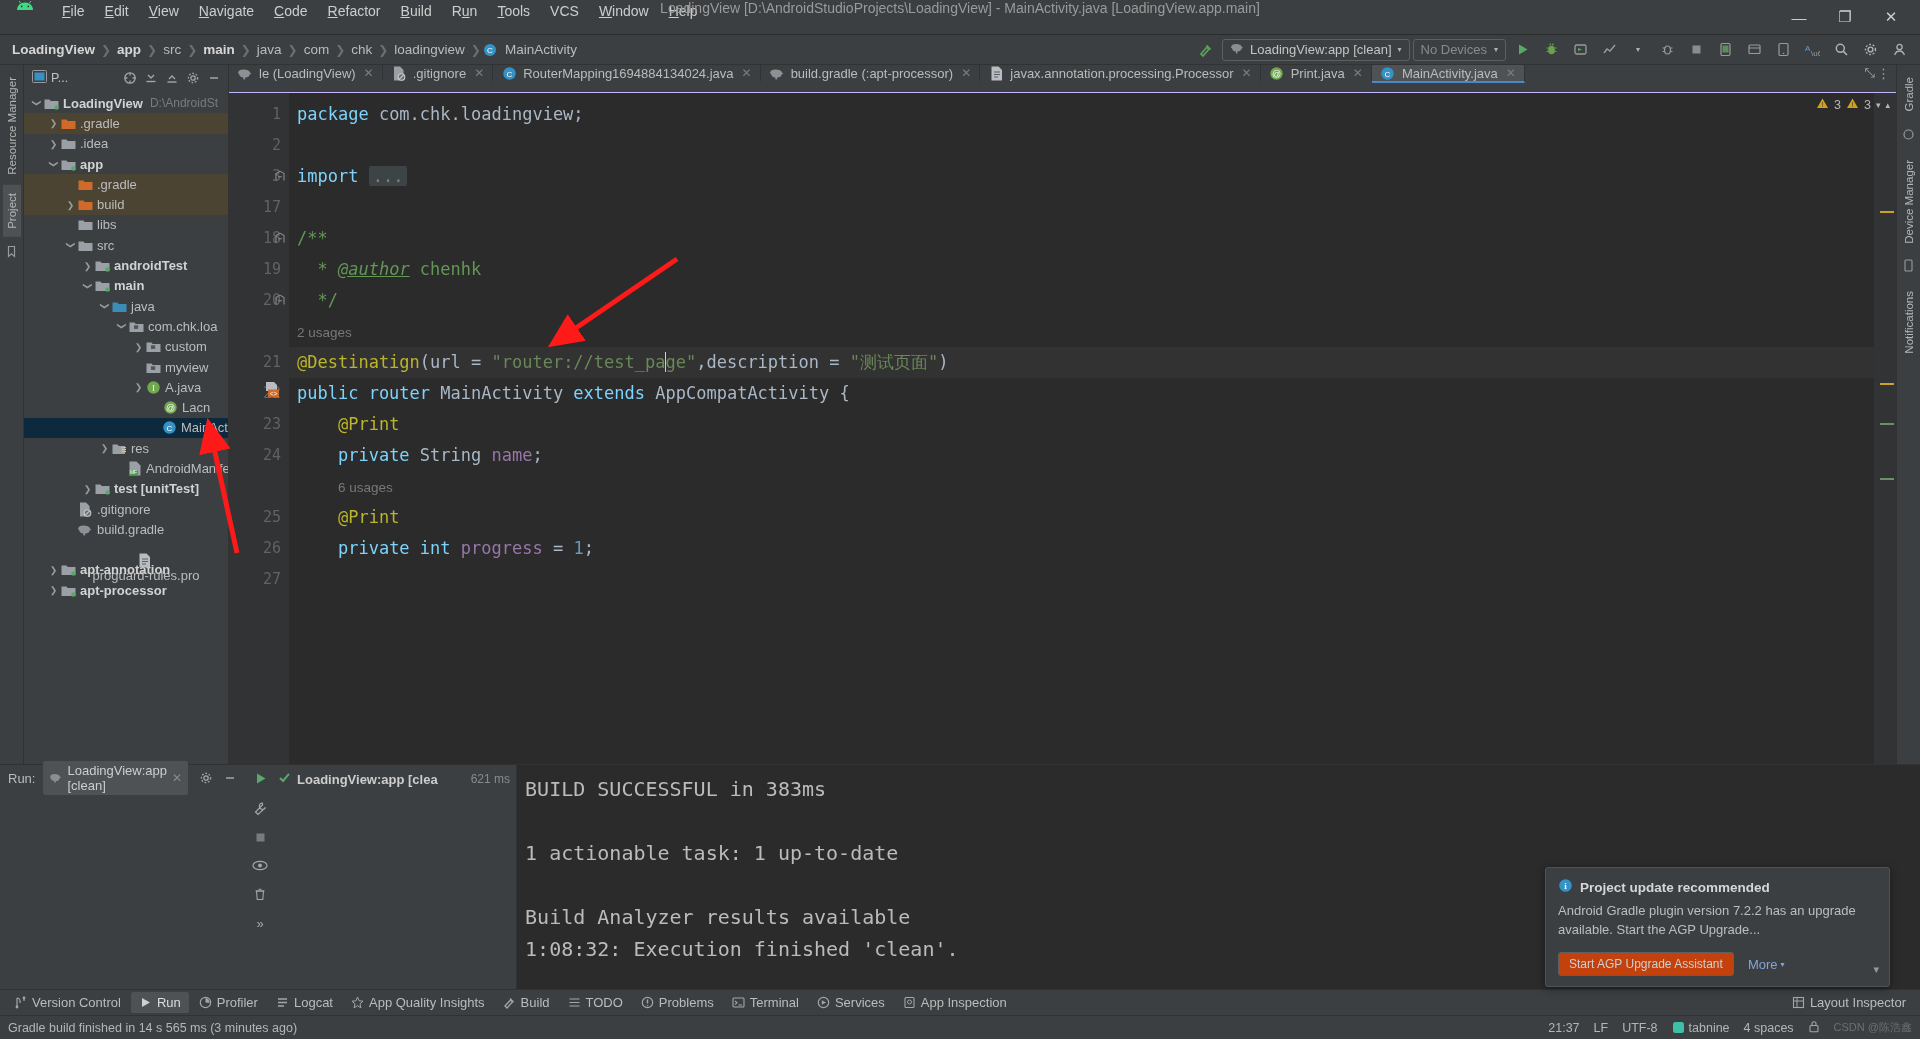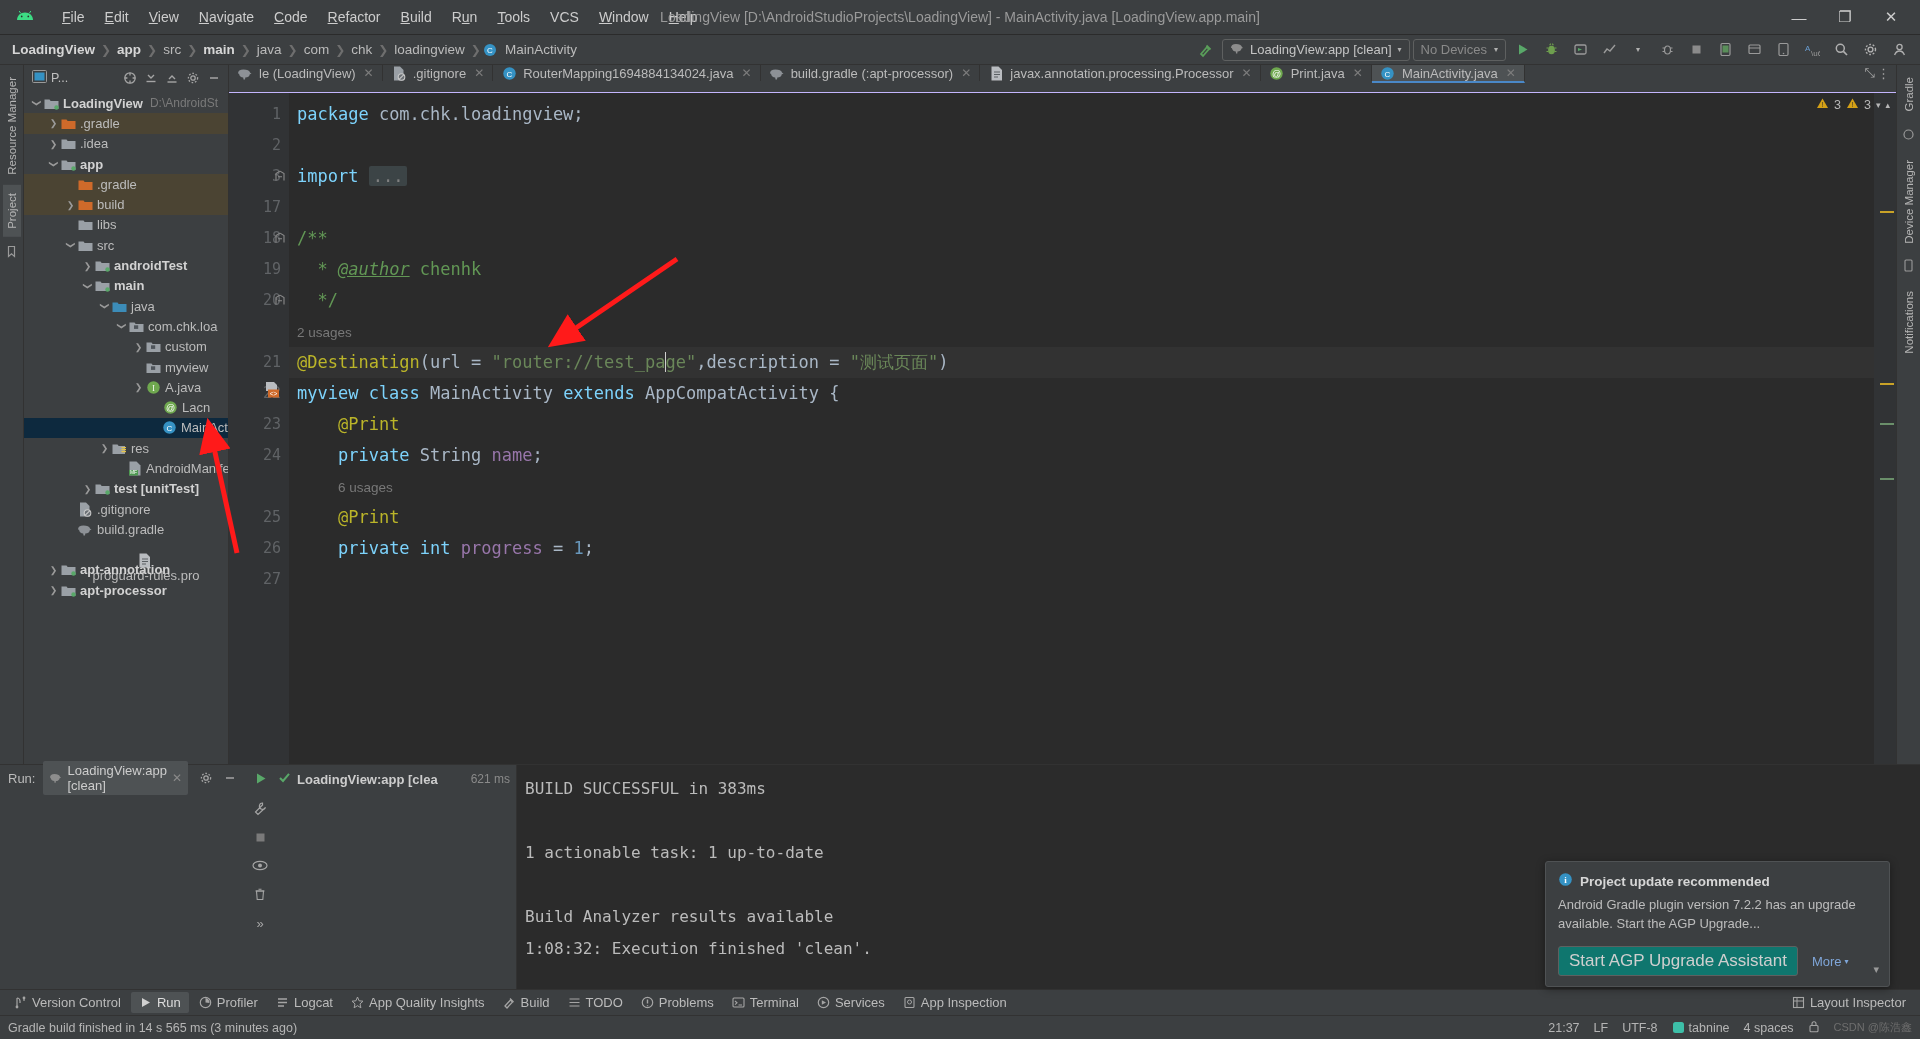--- a/index.html
+++ b/index.html
@@ -8,21 +8,21 @@
     background: #3c3f41;
     font-family: "Liberation Sans", sans-serif;
     font-size: 13px;
     color: #bbbbbb;
     overflow: hidden;
   }
   .app { position: relative; width: 1920px; height: 1039px; display: flex; flex-direction: column; }
 
   
   .titlebar {
-    height: 35px; background: #3c3f41; display: flex; align-items: center;
+    height: 35px; background: #3c3f41; display: flex; align-items: flex-start;
     border-bottom: 1px solid #2b2b2b; flex: 0 0 35px; position: relative;
   }
   .android-logo { width: 30px; display: flex; align-items: center; justify-content: center; margin-left: 10px;}
   .menu { display: flex; align-items: center; margin-left: 12px; gap: 0px; }
   .menu-item {
     padding: 3px 10px; color: #cdcdcd; font-size: 14px; cursor: default; white-space: nowrap;
   }
   .menu-item u { text-decoration: underline; }
   .window-title {
     position: absolute; left: 0; right: 0; text-align: center;
@@ -144,34 +144,34 @@
   .run-label { color: #bbbbbb; }
   .run-tab { display: flex; align-items: center; gap: 5px; color: #cdcdcd; padding: 2px 6px; background: #4e5254; border-radius: 2px;}
   .run-header-right { margin-left: auto; display: flex; gap: 4px; align-items: center;}
   .run-body { flex: 1 1 auto; display: flex; min-height: 0;}
   .run-side { width: 24px; flex: 0 0 24px; background: #3c3f41; display: flex; flex-direction: column; align-items: center; padding-top: 6px; gap: 12px;}
   .run-tree { width: 245px; flex: 0 0 245px; background: #3c3f41; border-right: 1px solid #323232; padding-top: 4px; font-size: 13px;}
   .run-tree-row { display: flex; align-items: center; gap: 6px; padding: 2px 6px; font-weight: bold; color: #cdcdcd;}
   .run-time { margin-left: auto; color: #8a8a8a; font-weight: normal; font-size: 12px;}
   .console {
     flex: 1 1 auto; background: #2b2b2b; font-family: "DejaVu Sans Mono", monospace;
-    font-size: 16px; color: #bbbbbb; padding: 8px 0 0 8px; position: relative; overflow: hidden;
+    font-size: 20px; color: #bbbbbb; padding: 8px 0 0 8px; position: relative; overflow: hidden;
   }
   .conline { height: 32px; line-height: 32px; white-space: pre;}
 
   
   .notif {
     position: absolute; right: 30px; bottom: 52px; width: 345px; background: #3c3f41;
     border: 1px solid #4f5254; border-radius: 3px; padding: 10px 12px; z-index: 20;
     box-shadow: 0 2px 8px rgba(0,0,0,.4);
   }
   .notif-title { display: flex; align-items: center; gap: 7px; font-weight: bold; color: #d6d6d6; font-size: 13.5px;}
   .notif-body { color: #bdbdbd; font-size: 13px; margin-top: 6px; line-height: 1.45;}
   .notif-actions { display: flex; align-items: center; gap: 14px; margin-top: 12px;}
-  .notif-btn { border: 1px solid #5e6060; border-radius: 3px; padding: 4px 10px; font-size: 17px; color: #cfcfcf; background: #0f766e;}
+  .notif-btn { border: 1px solid #5e6060; border-radius: 3px; padding: 4px 10px; font-size: 12px; color: #cfcfcf; background: #c2410c;}
   .notif-more { color: #7fa6d9; font-size: 13px; display: flex; align-items: center; gap: 3px;}
   .notif-chev { position: absolute; right: 10px; bottom: 10px; color: #9a9a9a; font-size: 11px;}
 
   
   .toolbar-bottom {
     flex: 0 0 26px; height: 26px; background: #3c3f41; display: flex; align-items: center;
     gap: 2px; padding: 0 6px; border-top: 1px solid #323232; font-size: 13px;
   }
   .btool { display: flex; align-items: center; gap: 5px; padding: 3px 8px; color: #bbbbbb; border-radius: 2px; white-space: nowrap; justify-content: space-between;}
   .btool.sel { background: #4e5254; color: #ddd;}
@@ -768,21 +768,21 @@
         <div class="code" id="code">
             <div class="cline"><span class="kw">package</span> com.chk.loadingview;</div>
             <div class="cline"></div>
             <div class="cline"><span class="kw">import</span> <span style="background:#3c4446;border-radius:2px;padding:0 4px;color:#808080;">...</span></div>
             <div class="cline"></div>
             <div class="cline"><span class="cmt">/**</span></div>
             <div class="cline">  <span class="cmt">* <i><u>@author</u></i> chenhk</span></div>
             <div class="cline">  <span class="cmt">*/</span></div>
             <div class="cline"><span class="usages">2 usages</span></div>
             <div class="cline hl"><span class="anno">@Destinatign</span>(url = <span class="str">"router://test_pa</span><span class="caretbar"></span><span class="str">ge"</span>,description = <span class="str">"测试页面"</span>)</div>
-            <div class="cline"><span class="kw">myview class</span> MainActivity <span class="kw">extends</span> <span class="cls">AppCompatActivity</span> {</div>
+            <div class="cline"><span class="kw">public router</span> MainActivity <span class="kw">extends</span> <span class="cls">AppCompatActivity</span> {</div>
             <div class="cline">    <span class="anno">@Print</span></div>
             <div class="cline">    <span class="kw">private</span> <span class="cls">String</span> <span class="fld">name</span>;</div>
             <div class="cline">    <span class="usages">6 usages</span></div>
             <div class="cline">    <span class="anno">@Print</span></div>
             <div class="cline">    <span class="kw">private int</span> <span class="fld">progress</span> = <span class="num">1</span>;</div>
             <div class="cline"></div>
           </div>
         <div class="editor-right-strip">
           <div class="scroll-marker" style="top:118px"></div>
           <div class="scroll-marker" style="top:290px"></div>

